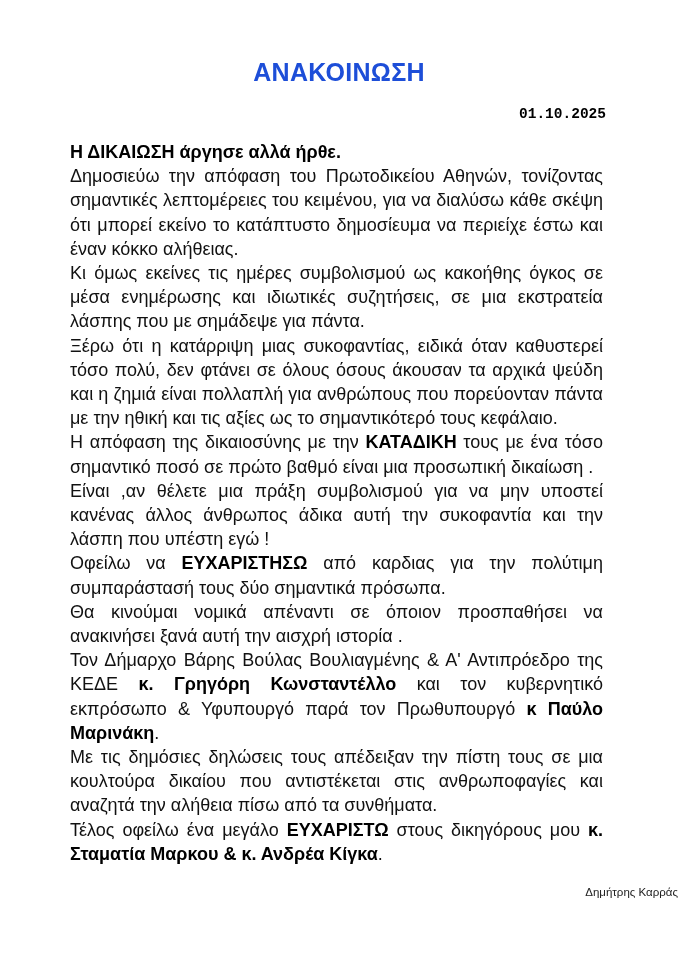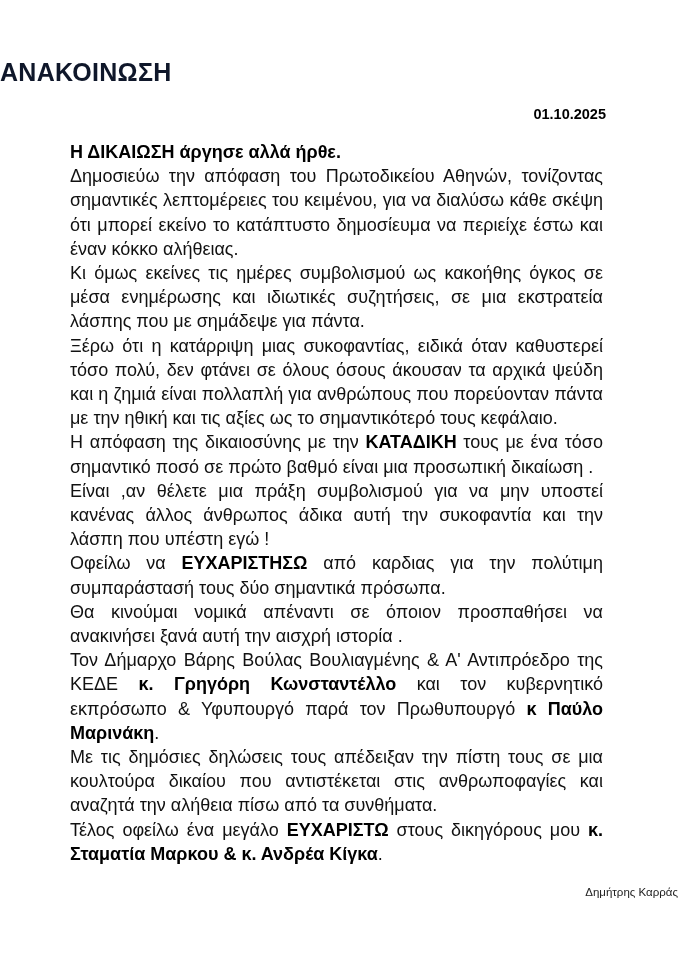--- a/index.html
+++ b/index.html
@@ -2,27 +2,27 @@
 <html><head>
   <meta charset="utf-8">
   <style>
     html, body { margin: 0; padding: 0; background: #ffffff; }
     body {
       width: 678px; height: 960px; overflow: hidden; position: relative;
       font-family: "DejaVu Sans", sans-serif; color: #111111;
     }
     .page { position: absolute; left: 0; top: 0; width: 678px; height: 960px; background: #fff; }
     .title {
-      position: absolute; left: 0; width: 678px; top: 58px; 
+      position: absolute; left: 0; width: 678px; top: 58px; text-align: center;
       font-family: "Liberation Sans", sans-serif; font-weight: bold; font-size: 25px;
-      letter-spacing: 0.3px; color: #0f172a;
+      letter-spacing: 0.3px; color: #1d4ed8;
     }
     .date {
       position: absolute; right: 72px; top: 106px;
-      font-family: Liberation Sans, sans-serif; font-weight: bold; font-size: 14.5px; color: #000;
+      font-family: Liberation Mono, monospace; font-weight: bold; font-size: 14.5px; color: #000;
     }
     .body {
       position: absolute; left: 70px; width: 533px; top: 140px;
       font-family: "Liberation Sans", sans-serif; font-size: 18px; line-height: 24.2px;
       text-align: justify; color: #111;
     }
     .body p { margin: 0; }
     .body b { font-weight: bold; color: #000; }
     .sign {
       position: absolute; left: 0; width: 678px; top: 886px; text-align: right;

